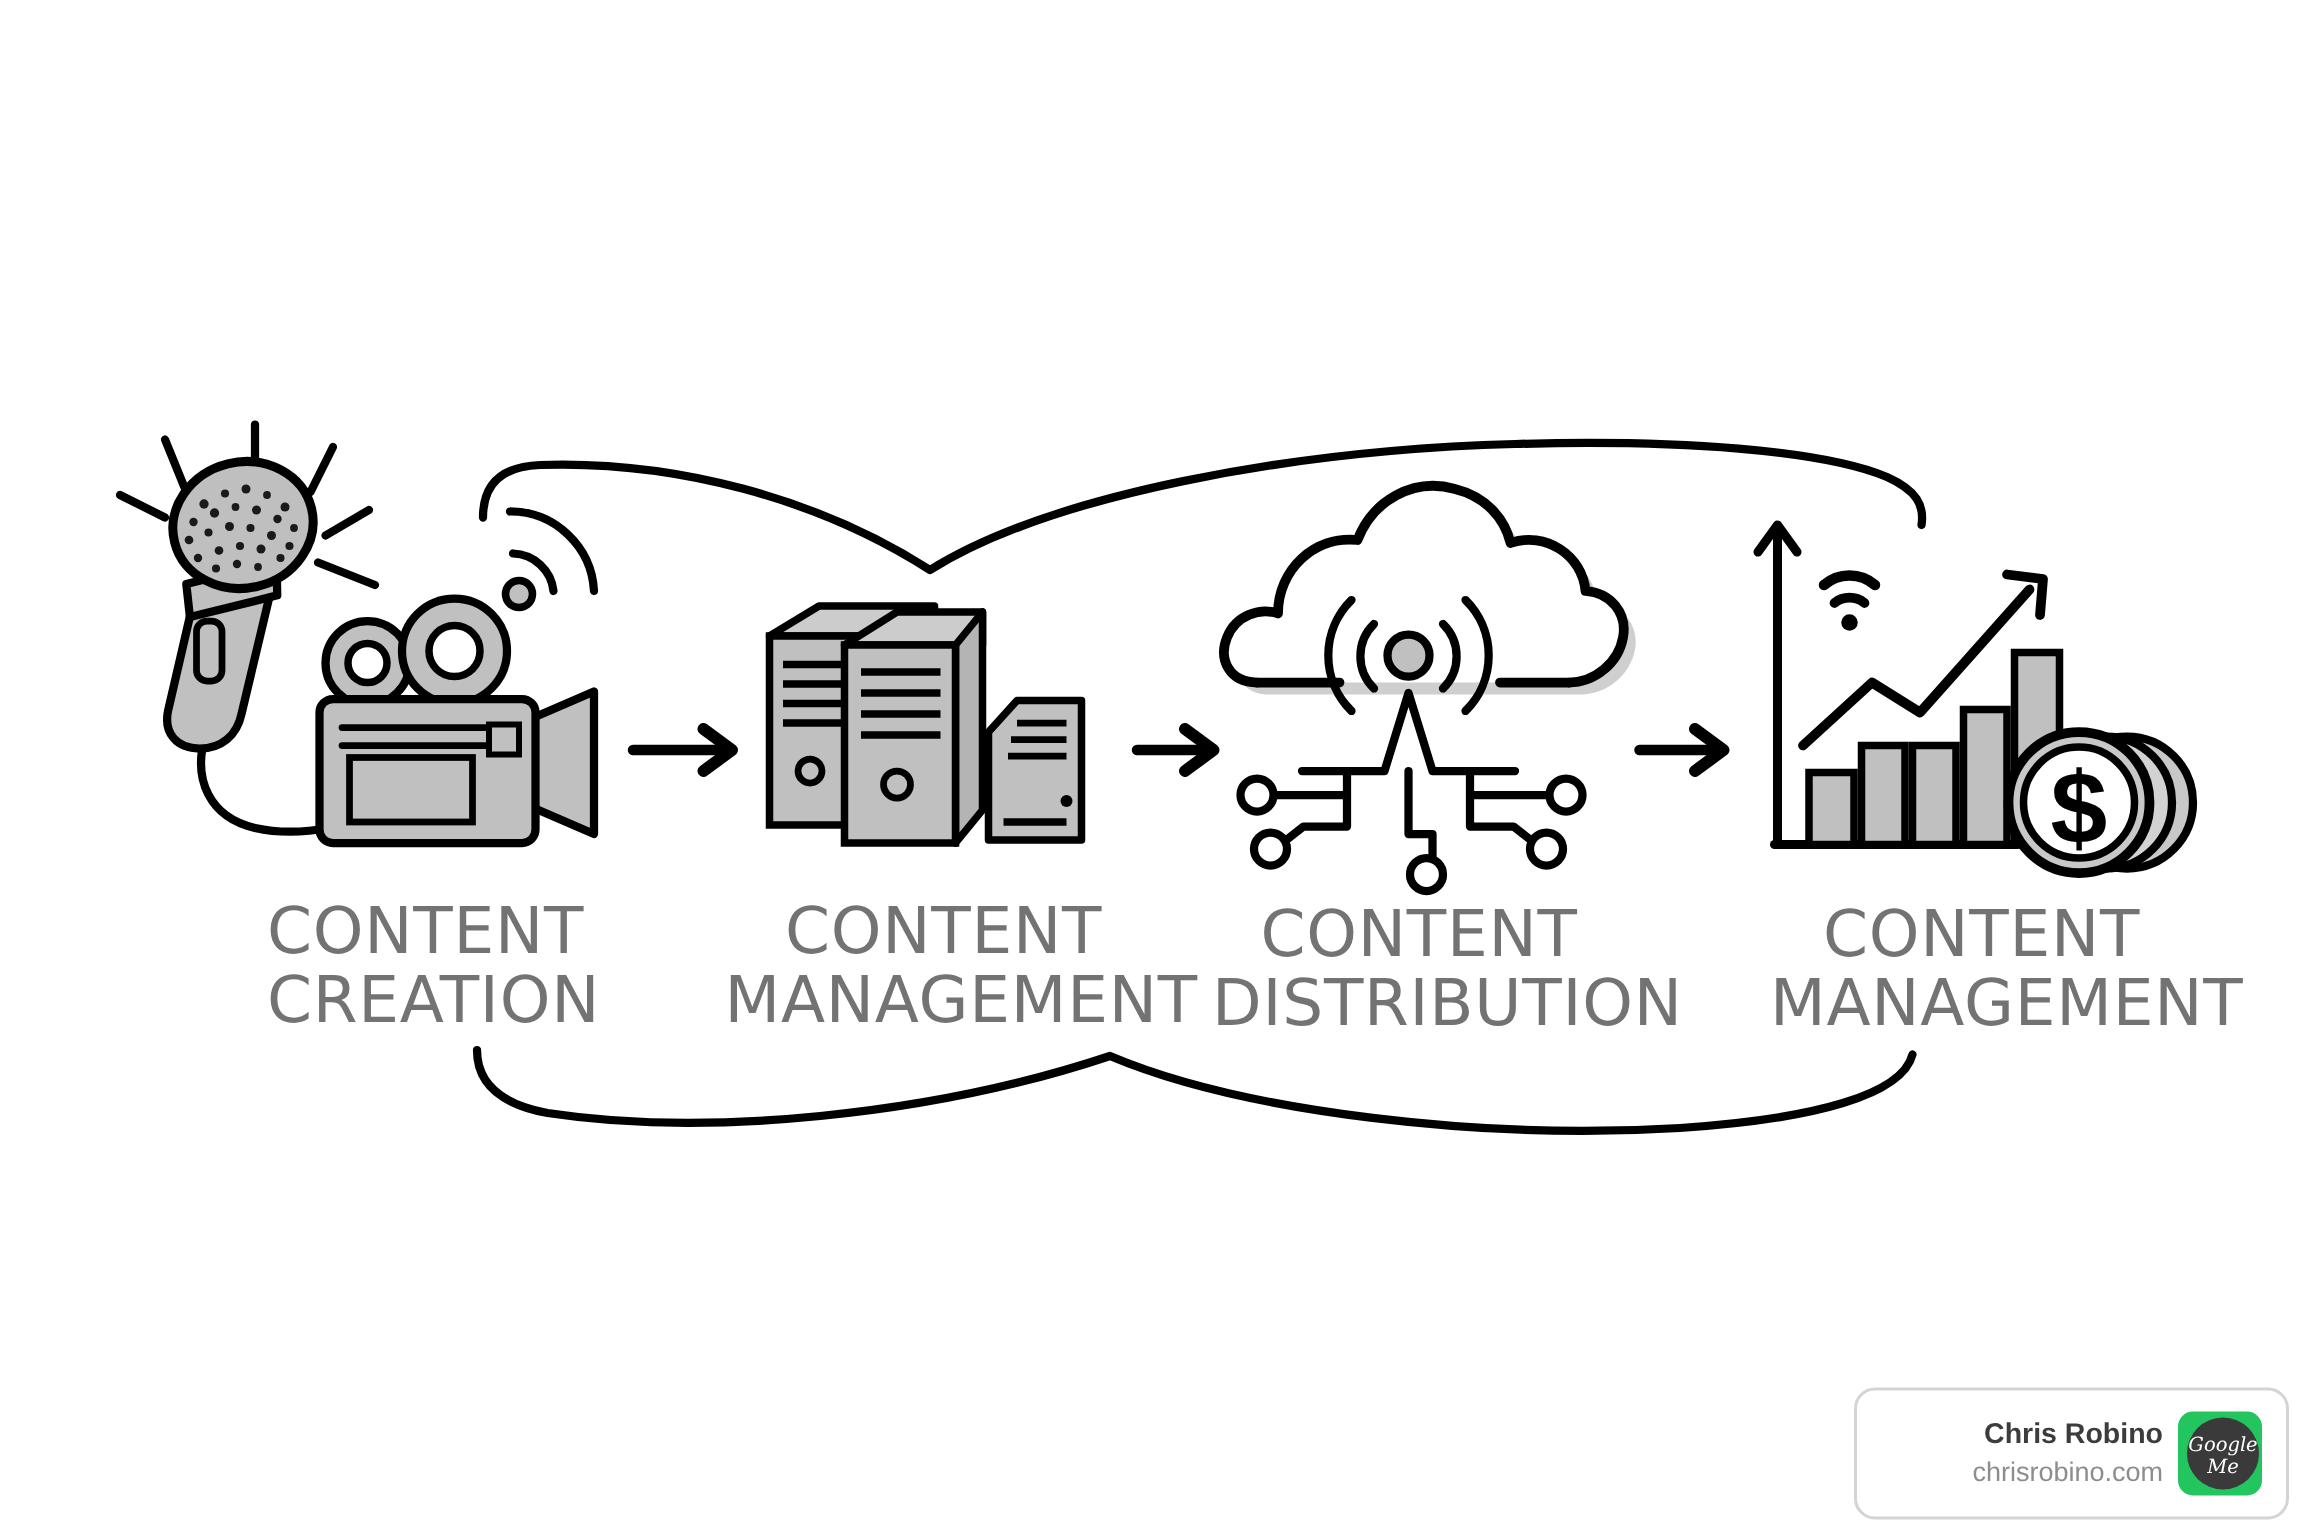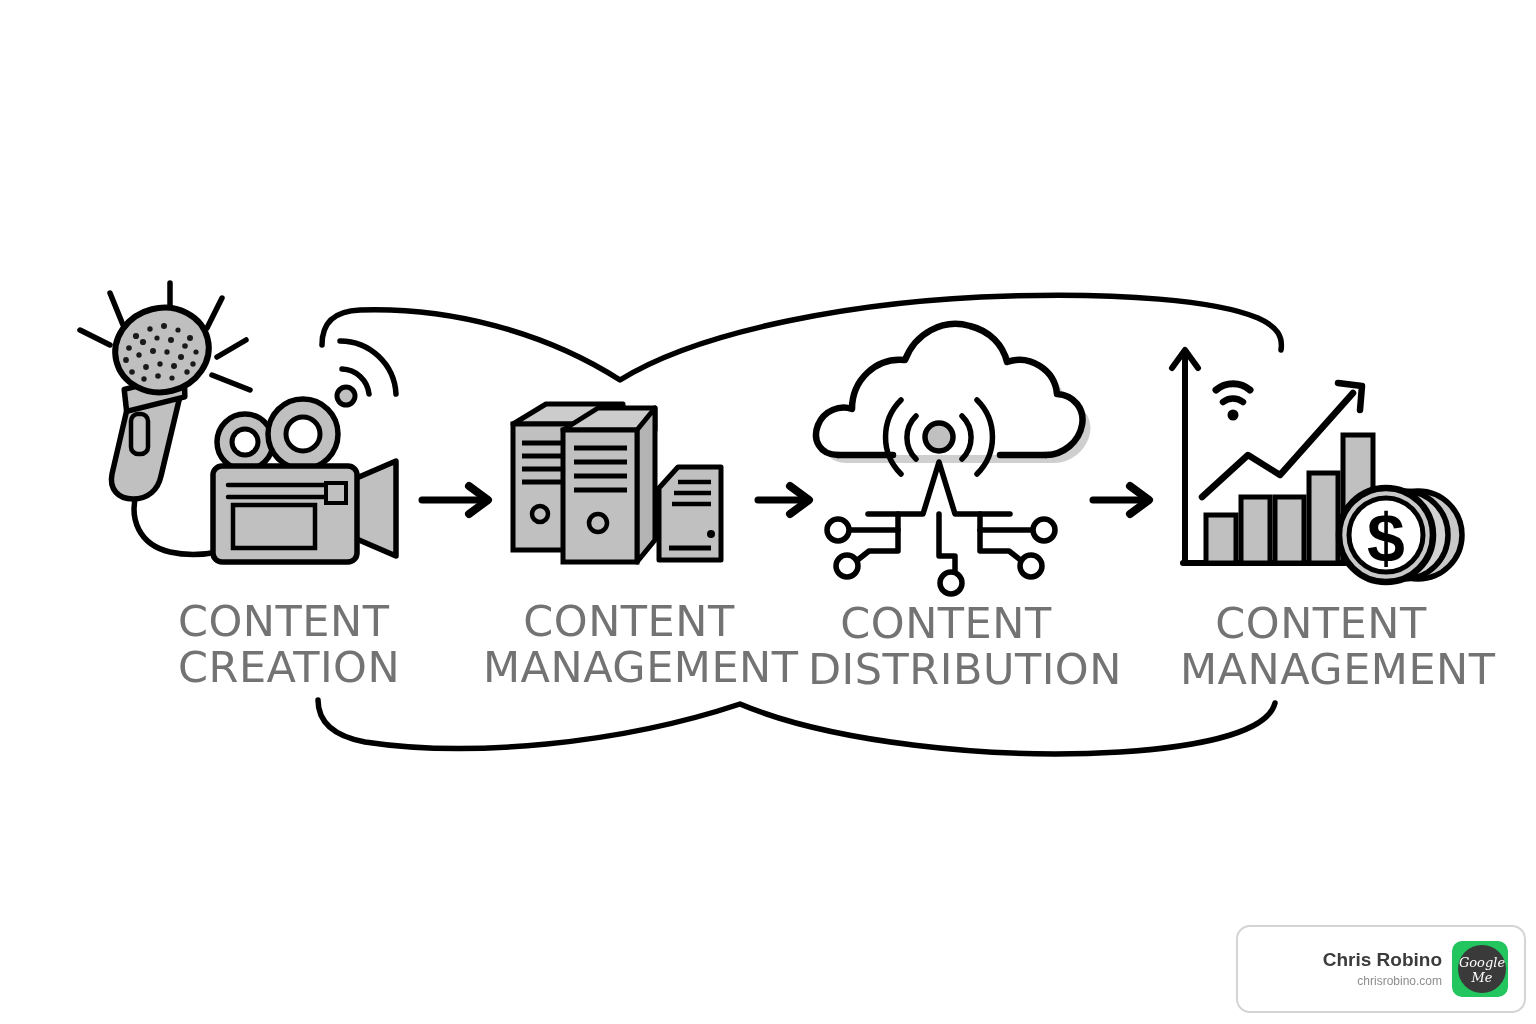--- a/index.html
+++ b/index.html
@@ -78,21 +78,21 @@
   #credit-name {
     font-family: "Liberation Sans", sans-serif;
     font-weight: bold;
     font-size: 19px;
     color: #3c3c3c;
     display: block;
   }
   #credit-url {
     font-family: "Liberation Sans", sans-serif;
     font-weight: normal;
-    font-size: 12px;
+    font-size: 18px;
     color: #8d8d8d;
     display: block;
     margin-top: 2px;
   }
   #credit-avatar {
     width: 56px;
     height: 56px;
     border-radius: 10px;
     background: #22c55e;
     display: flex;

